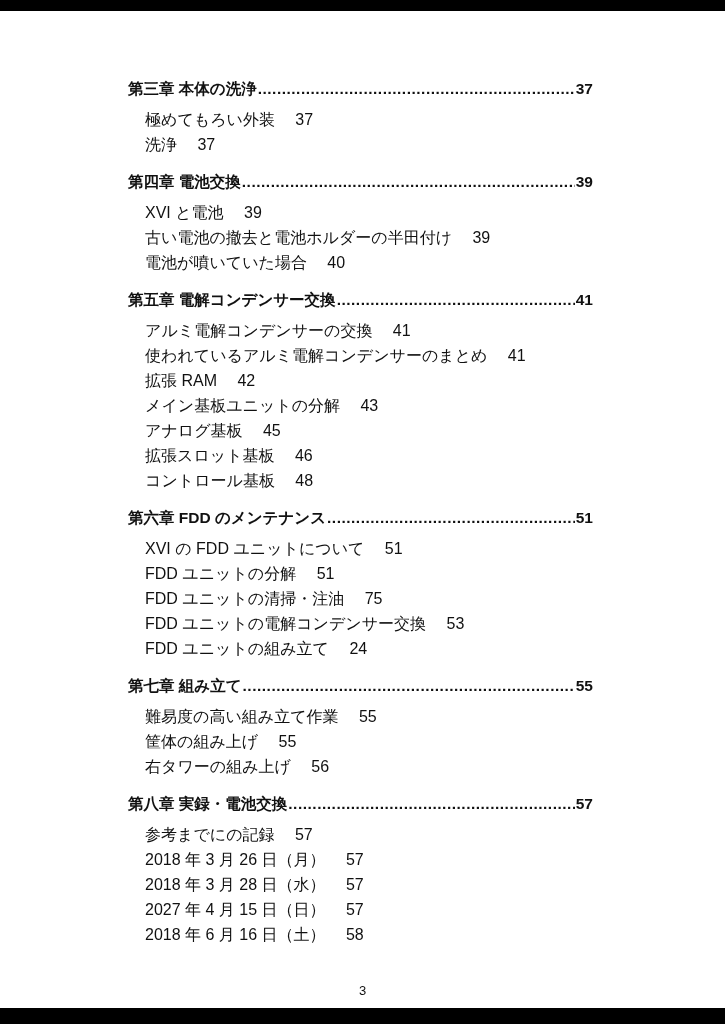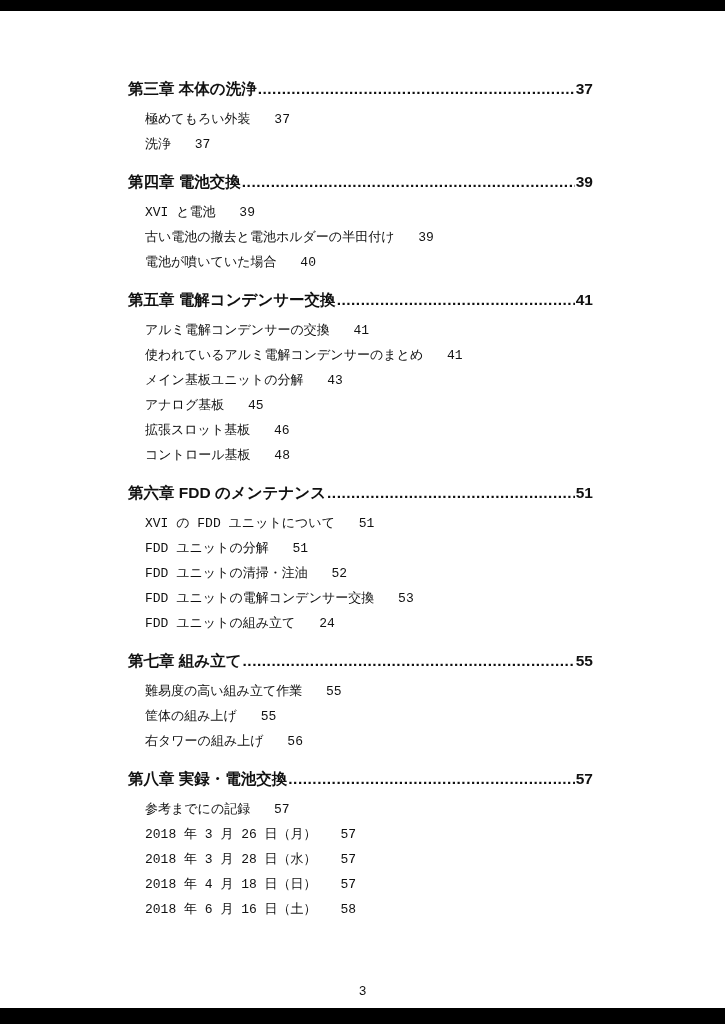--- a/index.html
+++ b/index.html
@@ -64,24 +64,23 @@
     letter-spacing: 0.5px;
   }
   .heading-page {
     flex: 0 0 auto;
     font-weight: bold;
   }
   .entries {
     padding-left: 17px;
   }
   .toc-entry {
-    font-size: 13px;
+    font-size: 16px;
     line-height: 25px;
     white-space: nowrap;
-    font-family: Liberation Mono, monospace;
   }
   .entry-page {
     margin-left: 16px;
   }
   .footer-page-number {
     position: absolute;
     bottom: 26px;
     left: 0;
     width: 100%;
     text-align: center;
@@ -149,20 +148,24 @@
   <div class="toc-entry">
     <span class="entry-title">アルミ電解コンデンサーの交換</span>
     <span class="entry-page">41</span>
   </div>
 
   <div class="toc-entry">
     <span class="entry-title">使われているアルミ電解コンデンサーのまとめ</span>
     <span class="entry-page">41</span>
   </div>
 
+  <div class="toc-entry">
+    <span class="entry-title">拡張 RAM</span>
+    <span class="entry-page">42</span>
+  </div>
 
   <div class="toc-entry">
     <span class="entry-title">メイン基板ユニットの分解</span>
     <span class="entry-page">43</span>
   </div>
 
   <div class="toc-entry">
     <span class="entry-title">アナログ基板</span>
     <span class="entry-page">45</span>
   </div>
@@ -192,21 +195,21 @@
     <span class="entry-page">51</span>
   </div>
 
   <div class="toc-entry">
     <span class="entry-title">FDD ユニットの分解</span>
     <span class="entry-page">51</span>
   </div>
 
   <div class="toc-entry">
     <span class="entry-title">FDD ユニットの清掃・注油</span>
-    <span class="entry-page">52</span>
+    <span class="entry-page">75</span>
   </div>
 
   <div class="toc-entry">
     <span class="entry-title">FDD ユニットの電解コンデンサー交換</span>
     <span class="entry-page">53</span>
   </div>
 
   <div class="toc-entry">
     <span class="entry-title">FDD ユニットの組み立て</span>
     <span class="entry-page">24</span>
@@ -255,21 +258,21 @@
     <span class="entry-title">2018 年 3 月 26 日（月）</span>
     <span class="entry-page">57</span>
   </div>
 
   <div class="toc-entry">
     <span class="entry-title">2018 年 3 月 28 日（水）</span>
     <span class="entry-page">57</span>
   </div>
 
   <div class="toc-entry">
-    <span class="entry-title">2018 年 4 月 18 日（日）</span>
+    <span class="entry-title">2027 年 4 月 15 日（日）</span>
     <span class="entry-page">57</span>
   </div>
 
   <div class="toc-entry">
     <span class="entry-title">2018 年 6 月 16 日（土）</span>
     <span class="entry-page">58</span>
   </div>
 </div>
   </section>
 </main>

